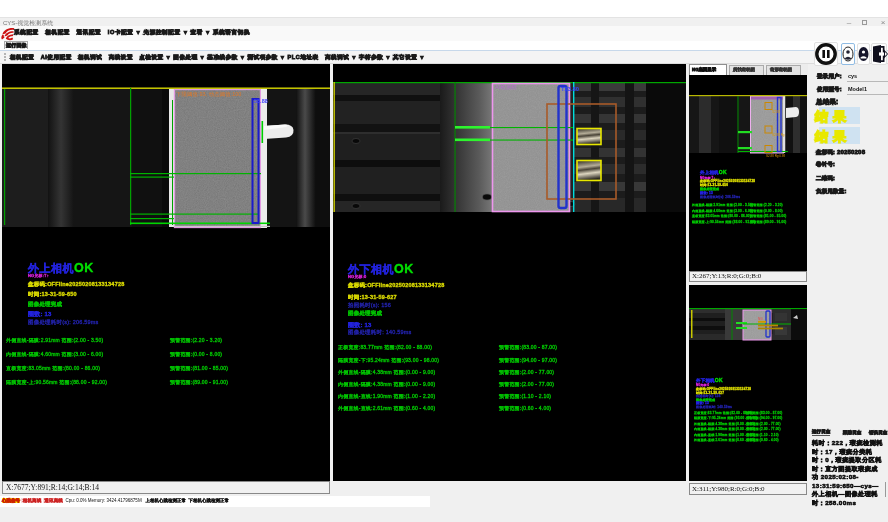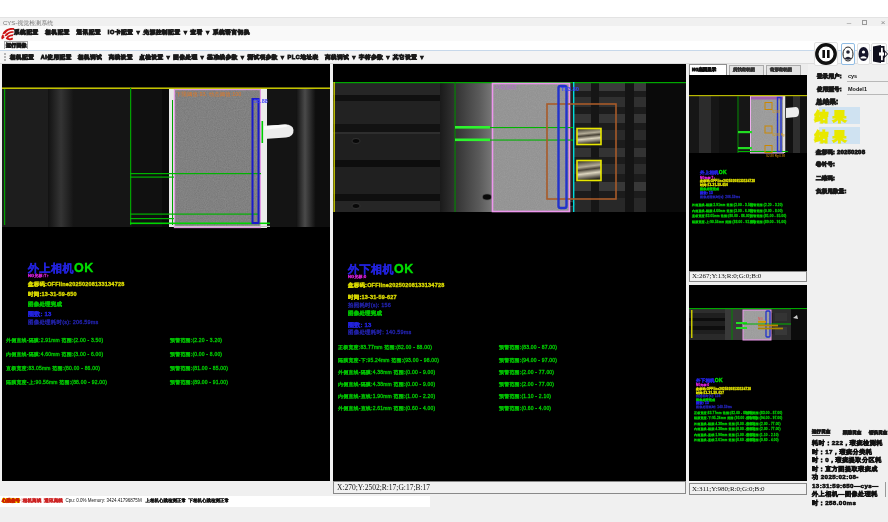--- a/index.html
+++ b/index.html
@@ -102,20 +102,21 @@
 <div class="abs tofu" style="left:26px;top:216.5px;font-size:5.5px;font-weight:bold;color:#d8d800">盘标码:OFFIine20250208133134728</div>
 <div class="abs tofu" style="left:26px;top:226.5px;font-size:5.5px;font-weight:bold;color:#d8d800">时间:13-31-59-650</div>
 <div class="abs tofu" style="left:26px;top:236.5px;font-size:5.5px;font-weight:bold;color:#00c000">图像处理完成</div>
 <div class="abs tofu" style="left:26px;top:246px;font-size:6px;font-weight:bold;color:#2222dd">圈数: 13</div>
 <div class="abs tofu" style="left:26px;top:254.5px;font-size:5.5px;color:#2222aa">图像处理耗时(s): 206.59ms</div>
 <div class="abs tofu" style="left:4px;top:272.5px;font-size:5px;color:#00c400;white-space:nowrap">外侧直线-隔膜:2.91mm 范围:(2.00 - 3.50)<span style="position:absolute;left:164px">预警范围:(2.20 - 3.20)</span></div>
 <div class="abs tofu" style="left:4px;top:287px;font-size:5px;color:#00c400;white-space:nowrap">内侧直线-隔膜:4.60mm 范围:(3.00 - 6.00)<span style="position:absolute;left:164px">预警范围:(0.00 - 8.00)</span></div>
 <div class="abs tofu" style="left:4px;top:301px;font-size:5px;color:#00c400;white-space:nowrap">直极宽度:83.05mm 范围:(80.00 - 86.00)<span style="position:absolute;left:164px">预警范围:(81.00 - 85.00)</span></div>
 <div class="abs tofu" style="left:4px;top:315px;font-size:5px;color:#00c400;white-space:nowrap">隔膜宽度-上:90.56mm 范围:(88.00 - 92.00)<span style="position:absolute;left:164px">预警范围:(89.00 - 91.00)</span></div>
 </div>
+<div class="abs" style="left:2px;top:481px;width:328px;height:13px;background:#f1f1f1;border:1px solid #898989;font-size:7.5px;font-family:'Liberation Serif',serif;color:#111;padding-left:3px;line-height:11px">X:7677;Y:891;R:14;G:14;B:14</div>
 
 <div id="mp" class="abs" style="left:333px;top:64px;width:353px;height:417px;background:#000">
 <svg width="353" height="417" viewBox="0 0 353 417" style="position:absolute;left:0;top:0">
 <defs>
 <linearGradient id="mg1" x1="0" y1="0" x2="1" y2="0">
  <stop offset="0" stop-color="#1a1a1a"></stop>
             <stop offset="0.75" stop-color="#5a5a5a"></stop>
             <stop offset="1" stop-color="#777"></stop>
 </linearGradient>
 <linearGradient id="ybx" x1="0" y1="0" x2="0.15" y2="1" spreadMethod="repeat">
@@ -190,21 +191,20 @@
 <div class="abs tofu" style="left:15px;top:246px;font-size:5.5px;font-weight:bold;color:#00c000">图像处理完成</div>
 <div class="abs tofu" style="left:15px;top:256.5px;font-size:6px;font-weight:bold;color:#2222dd">圈数: 13</div>
 <div class="abs tofu" style="left:15px;top:265px;font-size:5.5px;color:#2222aa">图像处理耗时: 140.59ms</div>
 <div class="abs tofu" style="left:5px;top:280px;font-size:5px;color:#00c400;white-space:nowrap">正极宽度:83.77mm 范围:(82.00 - 88.00)<span style="position:absolute;left:161px">预警范围:(83.00 - 87.00)</span></div>
 <div class="abs tofu" style="left:5px;top:292.5px;font-size:5px;color:#00c400;white-space:nowrap">隔膜宽度-下:95.24mm 范围:(93.00 - 98.00)<span style="position:absolute;left:161px">预警范围:(94.00 - 97.00)</span></div>
 <div class="abs tofu" style="left:5px;top:304.5px;font-size:5px;color:#00c400;white-space:nowrap">外侧直线-隔膜:4.38mm 范围:(0.00 - 9.00)<span style="position:absolute;left:161px">预警范围:(2.00 - 77.00)</span></div>
 <div class="abs tofu" style="left:5px;top:316.5px;font-size:5px;color:#00c400;white-space:nowrap">内侧直线-隔膜:4.38mm 范围:(0.00 - 9.00)<span style="position:absolute;left:161px">预警范围:(2.00 - 77.00)</span></div>
 <div class="abs tofu" style="left:5px;top:328.5px;font-size:5px;color:#00c400;white-space:nowrap">内侧直线-直线:1.90mm 范围:(1.00 - 2.20)<span style="position:absolute;left:161px">预警范围:(1.10 - 2.10)</span></div>
 <div class="abs tofu" style="left:5px;top:340.5px;font-size:5px;color:#00c400;white-space:nowrap">外侧直线-直线:2.61mm 范围:(0.60 - 4.00)<span style="position:absolute;left:161px">预警范围:(0.60 - 4.00)</span></div>
 </div>
-<div class="abs" style="left:333px;top:481px;width:353px;height:13px;background:#f1f1f1;border:1px solid #898989;font-size:7.5px;font-family:'Liberation Serif',serif;color:#111;padding-left:3px;line-height:11px">X:270;Y:2502;R:17;G:17;B:17</div>
 
 <div id="rc" class="abs" style="left:688px;top:64px;width:120px;height:433px">
 
  <div class="abs" style="left:0;top:0;width:120px;height:11px;background:#ececec"></div>
  <div class="abs" style="left:1px;top:0;width:38px;height:11px;background:#fff;border:1px solid #8e8e8e;border-bottom:none"></div>
  <div class="abs tk" style="left:4px;top:2.5px;font-size:4.4px;font-weight:bold;color:#111">NG底图显示</div>
  <div class="abs" style="left:41px;top:1px;width:35px;height:10px;background:#e4e4e4;border:1px solid #aaa;border-bottom:none"></div>
  <div class="abs tk" style="left:45px;top:3px;font-size:4.4px;color:#333">所找齿轮图</div>
  <div class="abs" style="left:78px;top:1px;width:35px;height:10px;background:#e4e4e4;border:1px solid #aaa;border-bottom:none"></div>
  <div class="abs tk" style="left:82px;top:3px;font-size:4.4px;color:#333">齿形齿轮图</div>

